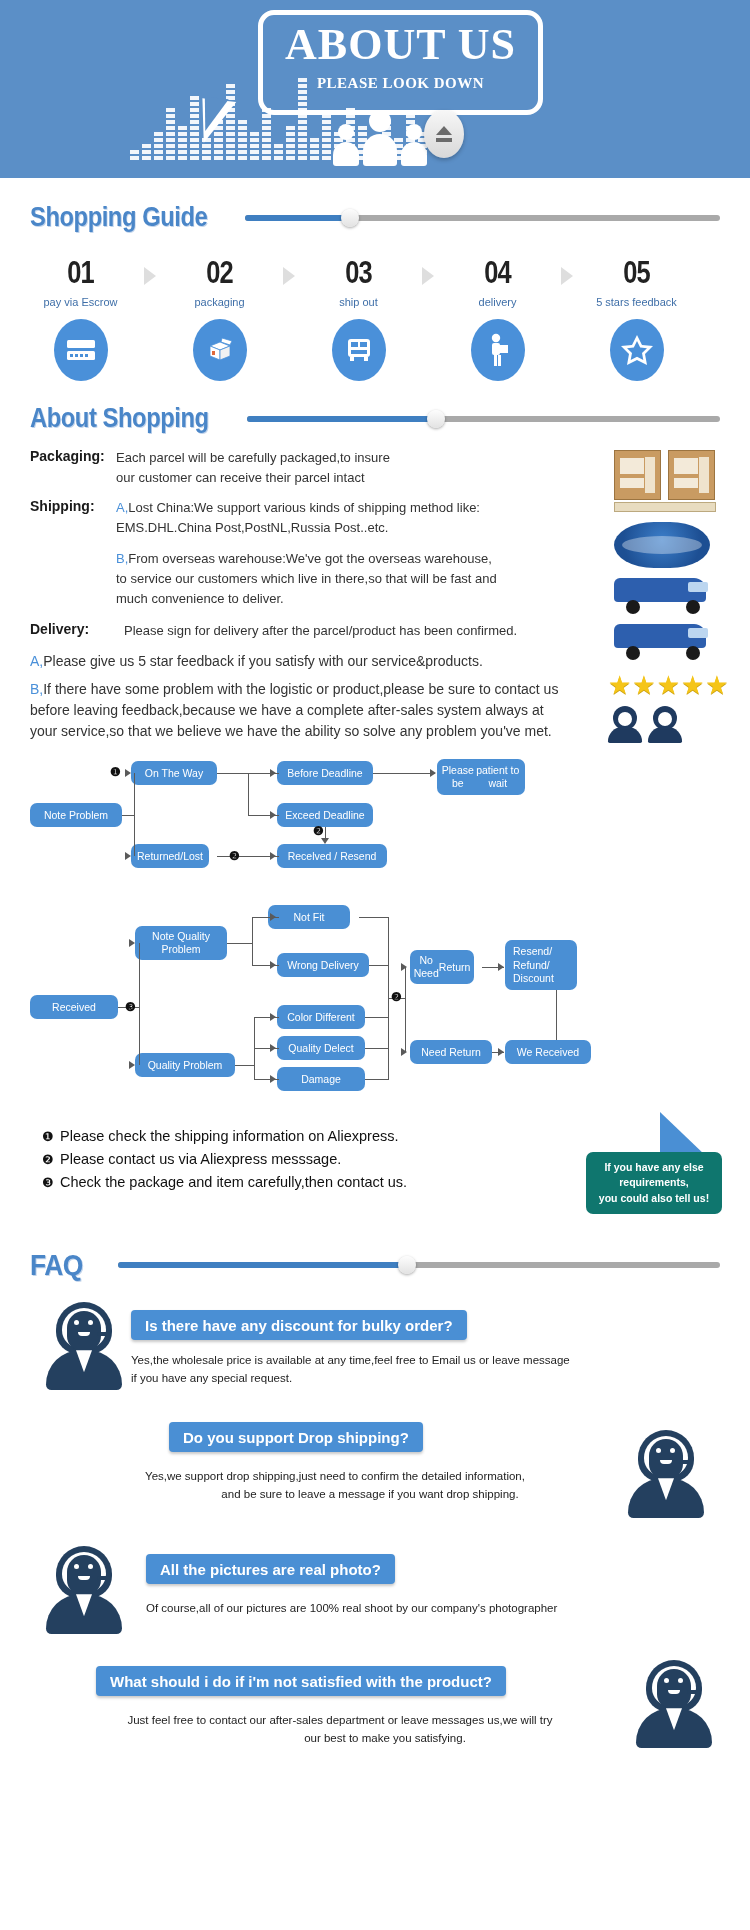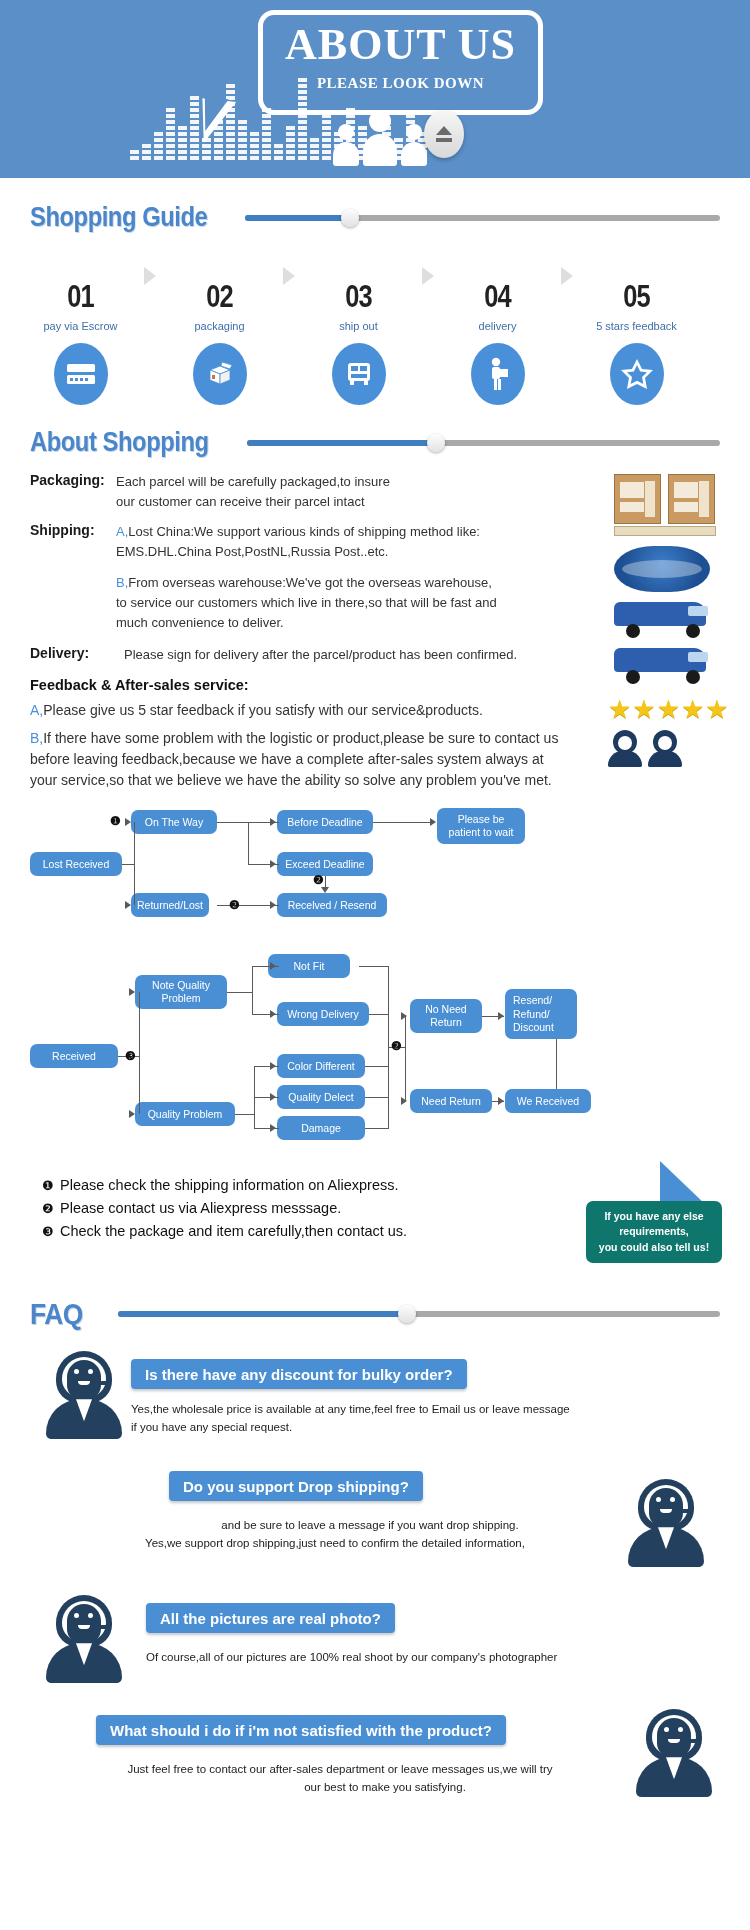--- a/index.html
+++ b/index.html
@@ -98,21 +98,21 @@
   .slider .track { position: absolute; left: 0; right: 0; height: 6px; background: #a9a9a9; border-radius: 3px; }
   .slider .fill { position: absolute; left: 0; height: 6px; background: #3f7fc1; border-radius: 3px; }
   .slider .knob {
     position: absolute; width: 18px; height: 18px; border-radius: 50%;
     background: linear-gradient(#fdfdfd, #e2e2e2);
     box-shadow: 0 1px 3px rgba(0,0,0,.35);
   }
 
   
   .steps { display: flex; padding: 22px 24px 0; }
-  .step { width: 113px; text-align: center; margin-top: 24px; }
+  .step { width: 113px; text-align: center; }
   .step-num { font-family: "Liberation Sans", sans-serif; font-weight: bold; font-size: 31px; color: #222; letter-spacing: -1px; transform: scaleX(.82); }
   .step-label { margin-top: 5px; font-size: 11px; color: #3f6fa8; }
   .step-icon {
     margin: 11px auto 0;
     width: 54px; height: 62px;
     background: #4a90d9;
     border-radius: 50%;
     display: flex; align-items: center; justify-content: center;
   }
   .arrow-sep { width: 26px; display: flex; align-items: flex-start; justify-content: center; padding-top: 12px; }
@@ -634,40 +634,39 @@
           <div>much convenience to deliver.</div>
         </div>
       </div>
     </div>
 
     <div class="row" style="margin-top:12px;">
       <div class="row-label">Delivery:</div>
       <div class="row-text" style="padding-left:8px;">Please sign for delivery after the parcel/product has been confirmed.</div>
     </div>
 
-    <div class="fb-title">Feedback &amp; After-sales service:</div>
     <div class="fb-line">
       <span class="az">A,</span><span>Please give us 5 star feedback if you satisfy with our service&amp;products.</span>
     </div>
     <div class="fb-line">
       <span class="az">B,</span><span>If there have some problem with the logistic or product,please be sure to contact us</span>
       <div>before leaving feedback,because we have a complete after-sales system always at</div>
       <div>your service,so that we believe we have the ability so solve any problem you've met.</div>
     </div>
   </div>
 </div>
 
 <div class="flow" style="width:750px;height:120px;margin-top:14px;">
-  <div class="node" style="left:30px;top:47px;width:92px;height:24px;">Lost Received</div>
+  <div class="node" style="left:30px;top:47px;width:92px;height:24px;">Note Problem</div>
   <div class="node" style="left:131px;top:5px;width:86px;height:24px;">On The Way</div>
   <div class="node" style="left:131px;top:88px;width:78px;height:24px;">Returned/Lost</div>
   <div class="node" style="left:277px;top:5px;width:96px;height:24px;">Before Deadline</div>
   <div class="node" style="left:277px;top:47px;width:96px;height:24px;">Exceed Deadline</div>
   <div class="node" style="left:277px;top:88px;width:110px;height:24px;">Recelved / Resend</div>
-  <div class="node" style="left:437px;top:3px;width:88px;height:36px;flex-direction:column;">
+  <div class="node" style="left:437px;top:3px;width:88px;height:36px;flex-direction:row;justify-content:space-between;">
     <span>Please be</span>
     <span>patient to wait</span>
   </div>
 
   <div class="cline ch" style="left:122px;top:59px;width:13px;"></div>
   <div class="cline cv" style="left:134px;top:17px;height:83px;"></div>
   <div class="ahead" style="left:125px;top:13px;"></div>
   <div class="ahead" style="left:125px;top:96px;"></div>
   <div class="cline ch" style="left:217px;top:17px;width:62px;"></div>
   <div class="ahead" style="left:270px;top:13px;"></div>
@@ -691,21 +690,21 @@
   <div class="node" style="left:135px;top:26px;width:92px;height:34px;flex-direction:column;">
     <span>Note Quality</span>
     <span>Problem</span>
   </div>
   <div class="node" style="left:135px;top:153px;width:100px;height:24px;">Quality Problem</div>
   <div class="node" style="left:268px;top:5px;width:82px;height:24px;">Not Fit</div>
   <div class="node" style="left:277px;top:53px;width:92px;height:24px;">Wrong Delivery</div>
   <div class="node" style="left:277px;top:105px;width:88px;height:24px;">Color Different</div>
   <div class="node" style="left:277px;top:136px;width:88px;height:24px;">Quality Delect</div>
   <div class="node" style="left:277px;top:167px;width:88px;height:24px;">Damage</div>
-  <div class="node" style="left:410px;top:50px;width:72px;height:34px;flex-direction:column;">
+  <div class="node" style="left:410px;top:50px;width:64px;height:34px;flex-direction:row;">
     <span>No Need</span>
     <span>Return</span>
   </div>
   <div class="node" style="left:410px;top:140px;width:82px;height:24px;">Need Return</div>
   <div class="node" style="left:505px;top:40px;width:72px;height:50px;flex-direction:column;align-items:flex-start;padding-left:8px;">
     <span>Resend/</span>
     <span>Refund/</span>
     <span>Discount</span>
   </div>
   <div class="node" style="left:505px;top:140px;width:86px;height:24px;">We Received</div>
@@ -810,22 +809,22 @@
           <div class="av-face"></div>
         <div class="av-eye l"></div>
           <div class="av-eye r"></div>
           <div class="av-mouth"></div>
           <div class="av-mic"></div>
         <div class="av-body"></div>
           <div class="av-collar"></div>
       </div>
       <div class="qbar" style="left:161px;top:4px;margin-left:8px;">Do you support Drop shipping?</div>
       <div class="ans center" style="left:55px;top:50px;width:560px;">
+        <div>Yes,we support drop shipping,just need to confirm the detailed information,</div>
         <div style="padding-left:70px;">and be sure to leave a message if you want drop shipping.</div>
-        <div>Yes,we support drop shipping,just need to confirm the detailed information,</div>
       </div>
     </div>
 
     <div class="faq-item" style="height:112px;">
       <div class="avatar" style="left:42px;top:6px;">
         <div class="av-hair"></div>
           <div class="av-hair2"></div>
           <div class="av-face"></div>
         <div class="av-eye l"></div>
           <div class="av-eye r"></div>

